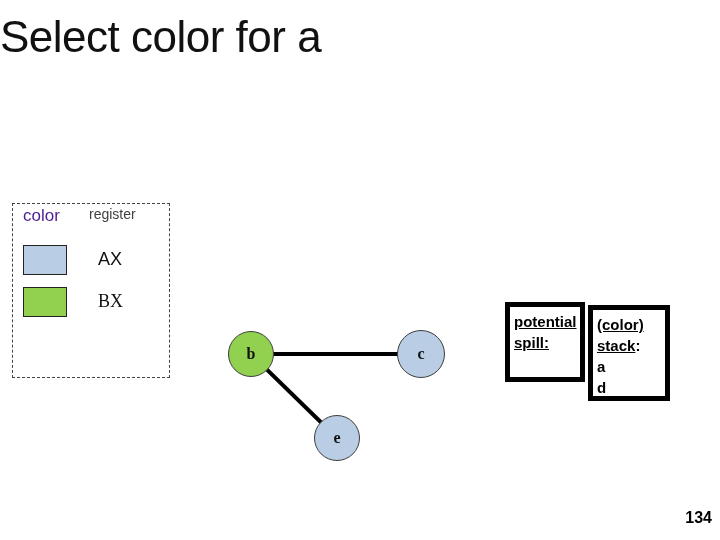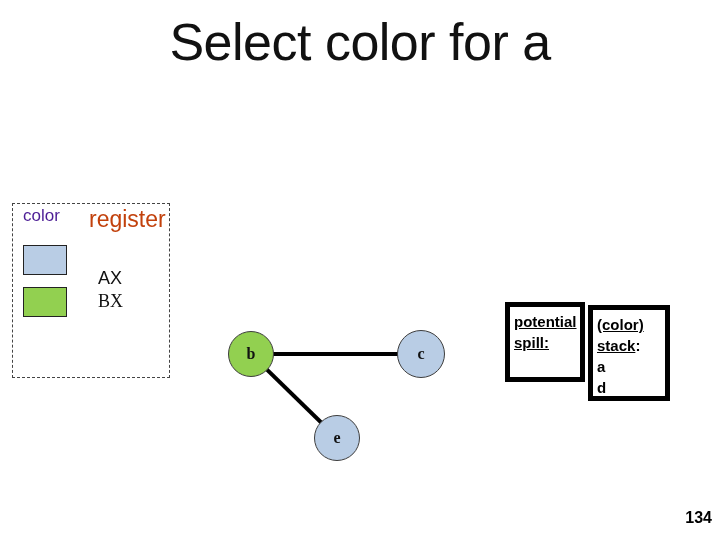--- a/index.html
+++ b/index.html
@@ -1,35 +1,35 @@
 <!DOCTYPE html>
 <html><head>
 <meta charset="utf-8">
 <style>
   html,body{margin:0;padding:0;background:#888;}
   .slide{
     position:relative;width:720px;height:540px;background:#ffffff;
     font-family:"Liberation Sans",sans-serif;color:#111;overflow:hidden;
   }
   .title{
-    position:absolute;top:12px;left:0;width:100%;text-align:center;
-    font-size:52px;font-weight:400;letter-spacing:-0.5px;color:#111;
+    position:absolute;top:12px;left:0;width:100%;
+    font-size:44px;font-weight:400;letter-spacing:-0.5px;color:#111;
   }
   
   .legend{
     position:absolute;left:12px;top:203px;width:158px;height:175px;
     border:1px dashed #444;box-sizing:border-box;
   }
   .legend-header-color{position:absolute;left:23px;top:206px;font-size:17px;color:#4c1d95;}
-  .legend-header-register{position:absolute;left:89px;top:206px;font-size:23px;color:#c2410c;}
+  .legend-header-register{position:absolute;left:89px;top:206px;font-size:14px;color:#404040;}
   .swatch{position:absolute;width:44px;height:30px;border:1.5px solid #222;box-sizing:border-box;}
   .swatch-ax{left:23px;top:245px;}
   .swatch-bx{left:23px;top:287px;}
   .reg-label{position:absolute;font-size:18px;color:#111;}
-  .reg-ax{left:98px;top:249px;margin-top:19px;}
+  .reg-ax{left:98px;top:249px;}
   .reg-bx{left:98px;top:291px;font-family:Liberation Serif, serif;}
   
   .edge{position:absolute;height:4px;background:#000;transform-origin:0 50%;z-index:1;}
   .edge-bc{left:251px;top:352px;width:170px;}
   .edge-be{left:251px;top:352px;width:121px;transform:rotate(44.3deg);}
   .node{
     position:absolute;border-radius:50%;border:1px solid #3d3d3d;box-sizing:border-box;
     display:flex;align-items:center;justify-content:center;z-index:2;
     font-family:"Liberation Serif",serif;font-weight:bold;font-size:16px;color:#111;
   }

